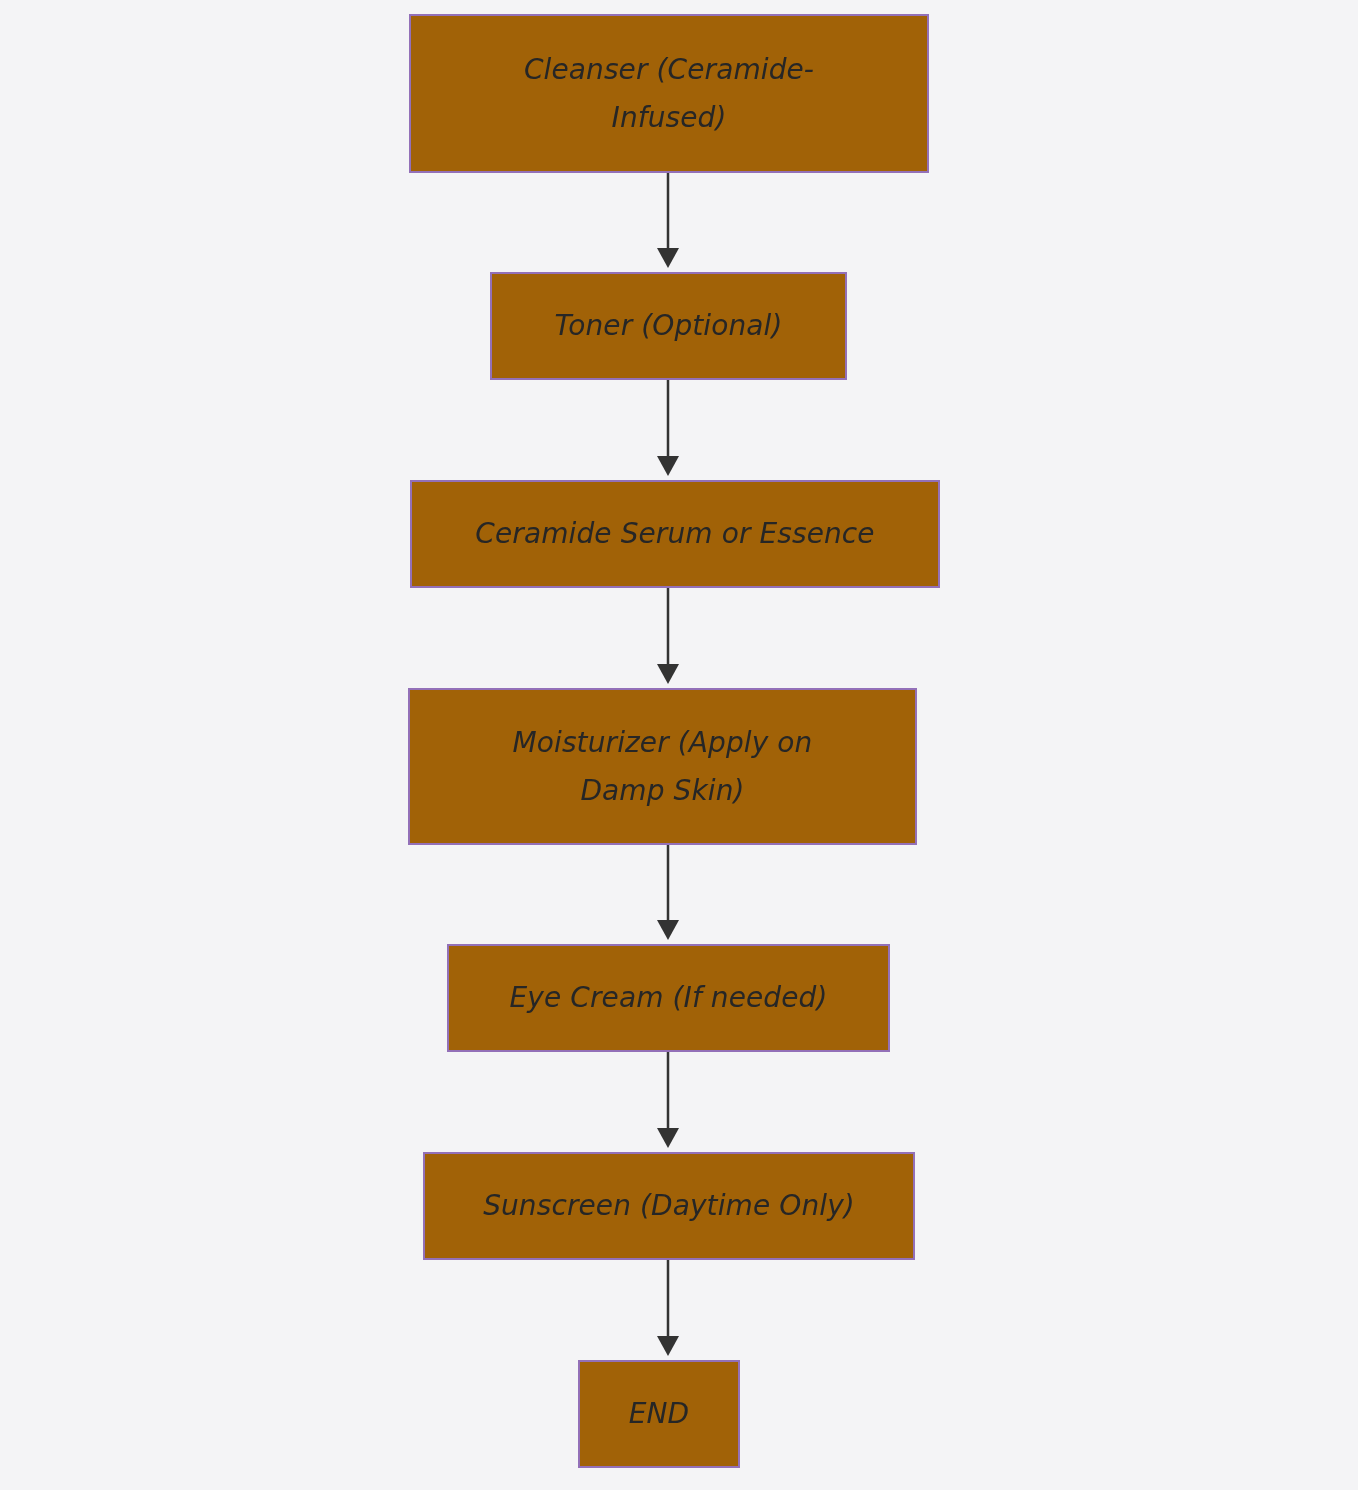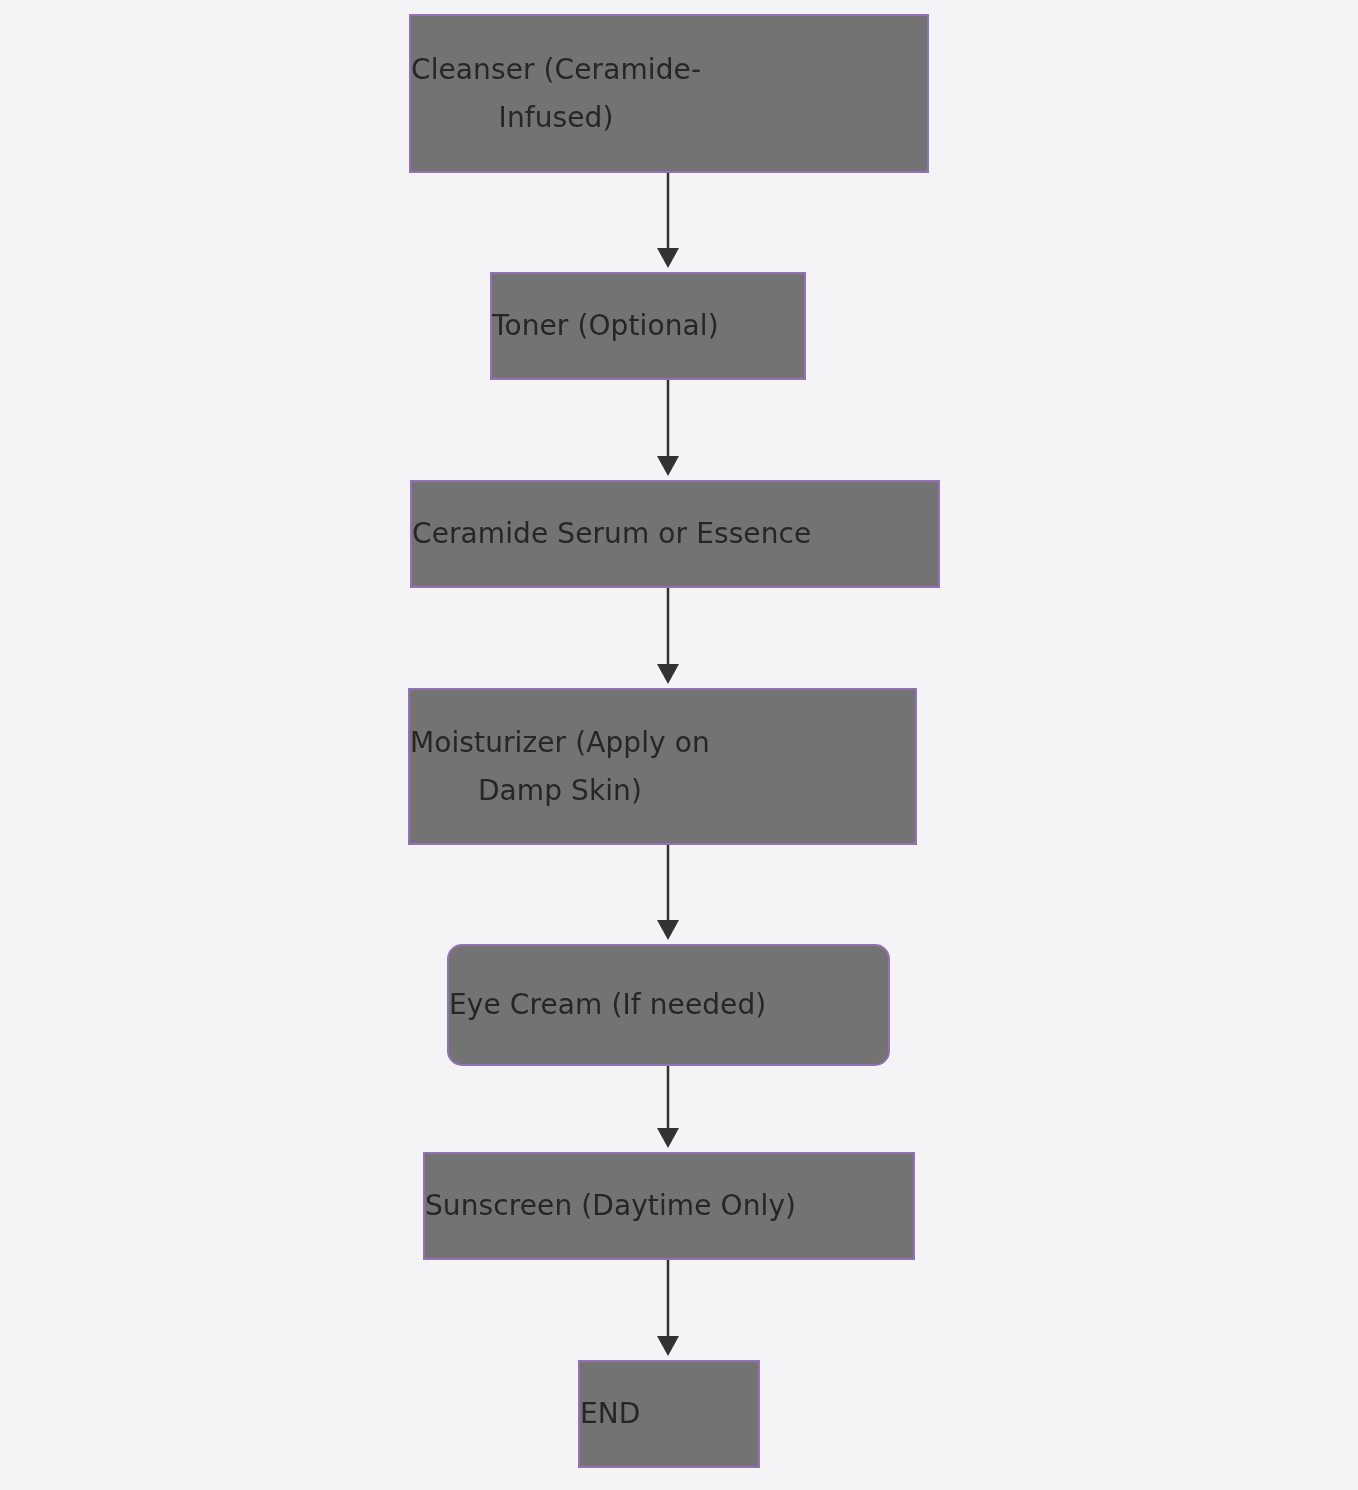--- a/index.html
+++ b/index.html
@@ -22,26 +22,27 @@
     position: absolute;
     left: 0;
     top: 0;
     width: 1358px;
     height: 1490px;
     pointer-events: none;
   }
   .node {
     position: absolute;
     box-sizing: border-box;
-    background: #737373;
+    background: #a16207;
     border: 2px solid #9370b8;
     display: flex;
     align-items: center;
-    justify-content: flex-start;
+    justify-content: center;
     text-align: center;
+    font-style: italic;
   }
   .node-label {
     color: #262626;
     font-size: 28px;
     line-height: 48px;
     font-weight: 400;
     white-space: pre-line;
     letter-spacing: 0.1px;
   }
 </style>
@@ -75,34 +76,34 @@
         <line x1="668" y1="1260" x2="668" y2="1339" stroke="#333333" stroke-width="2.5"></line>
         <polygon points="657,1336 679,1336 668,1356" fill="#333333"></polygon>
       </g>
     </svg>
 
   <div id="node-layer">
       <div class="node" style="left: 409px; top: 14px; width: 520px; height: 159px;">
         <span class="node-label">Cleanser (Ceramide-
 Infused)</span>
       </div>
-      <div class="node" style="left: 490px; top: 272px; width: 316px; height: 108px;">
+      <div class="node" style="left: 490px; top: 272px; width: 357px; height: 108px;">
         <span class="node-label">Toner (Optional)</span>
       </div>
       <div class="node" style="left: 410px; top: 480px; width: 530px; height: 108px;">
         <span class="node-label">Ceramide Serum or Essence</span>
       </div>
       <div class="node" style="left: 408px; top: 688px; width: 509px; height: 157px;">
         <span class="node-label">Moisturizer (Apply on
 Damp Skin)</span>
       </div>
-      <div class="node" style="left: 447px; top: 944px; width: 443px; height: 122px; border-radius: 15px;">
+      <div class="node" style="left: 447px; top: 944px; width: 443px; height: 108px;">
         <span class="node-label">Eye Cream (If needed)</span>
       </div>
       <div class="node" style="left: 423px; top: 1152px; width: 492px; height: 108px;">
         <span class="node-label">Sunscreen (Daytime Only)</span>
       </div>
-      <div class="node" style="left: 578px; top: 1360px; width: 182px; height: 108px;">
+      <div class="node" style="left: 578px; top: 1360px; width: 162px; height: 108px;">
         <span class="node-label">END</span>
       </div>
     </div>
 
 </div>
 
 </body></html>

